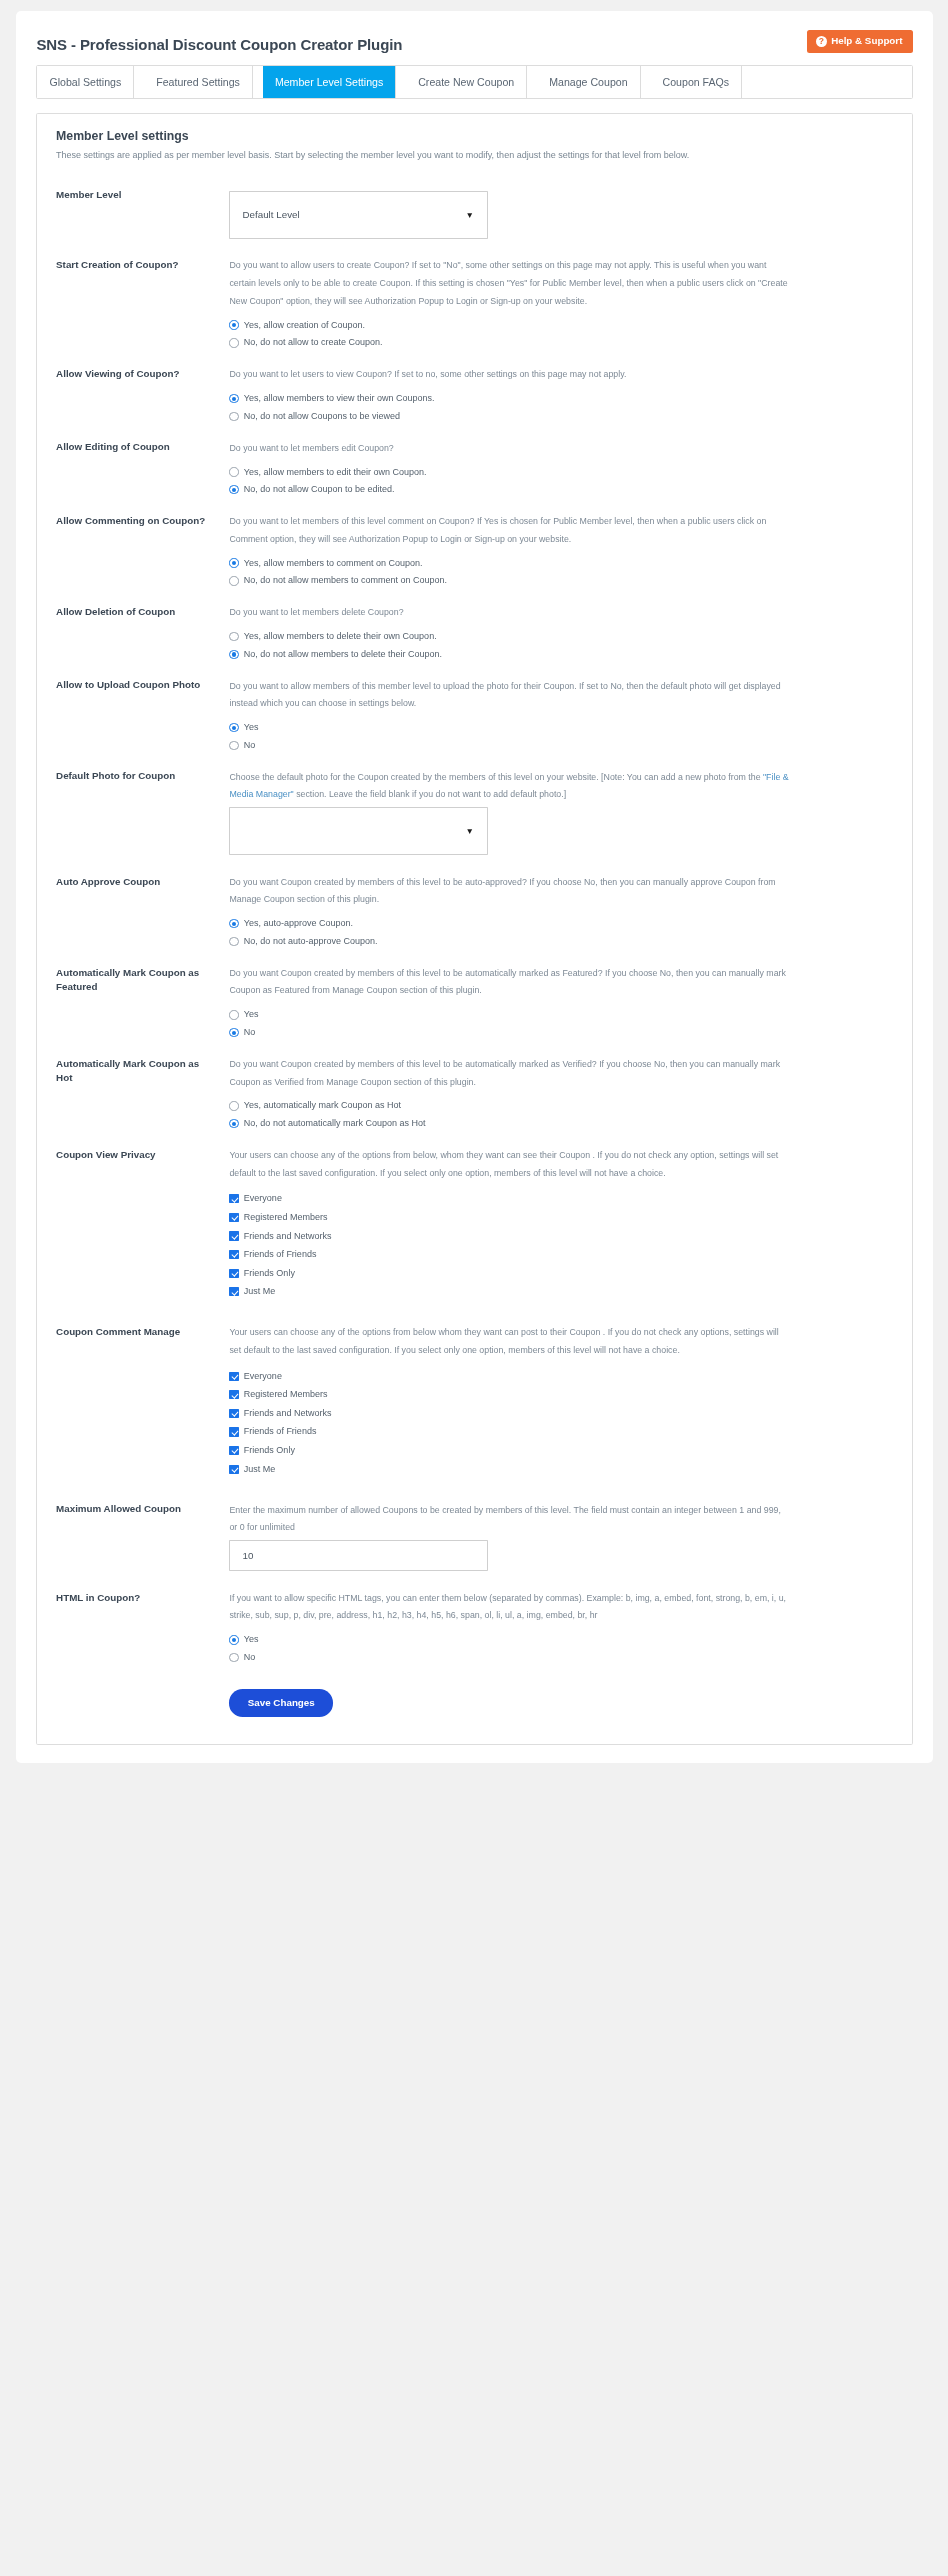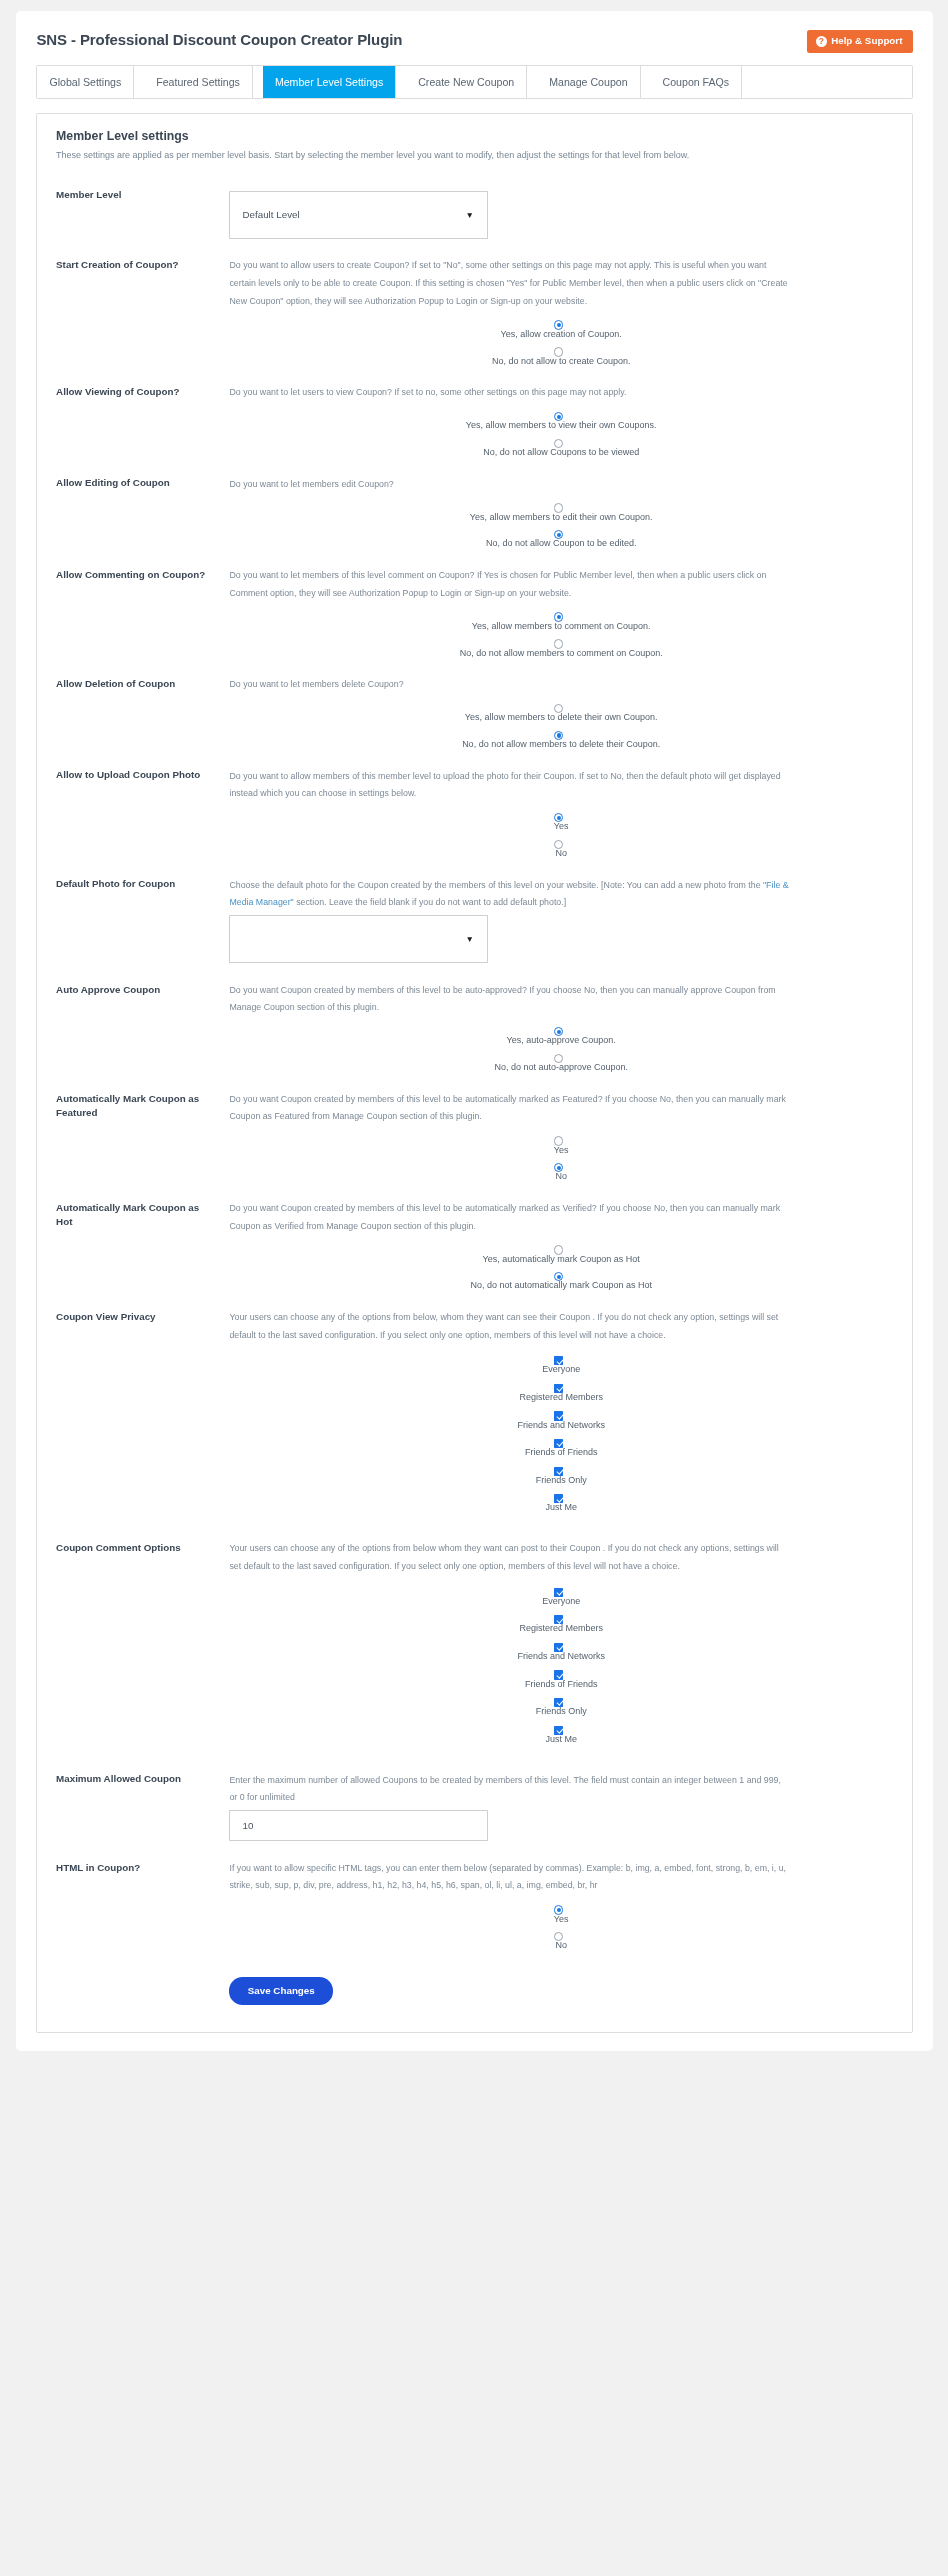--- a/index.html
+++ b/index.html
@@ -22,21 +22,21 @@
   .card {
     background: #ffffff;
     border-radius: 5.1px;
     padding: 15.3px 20.4px 18.7px 20.4px;
     position: relative;
   }
 
   
   .header-row {
     display: flex;
-    align-items: flex-start;
+    align-items: flex-end;
     justify-content: space-between;
     padding: 3.4px 0 0 0;
   }
   .plugin-title {
     font-size: 15px;
     font-weight: bold;
     color: #3b4754;
     letter-spacing: -0.1px;
     margin: 0;
     padding-top: 1.7px;
@@ -190,21 +190,20 @@
 
   .opts { margin-top: 10.2px; }
   .opt-row {
     display: flex;
     align-items: center;
     margin-bottom: 8.5px;
     font-size: 9px;
     color: #55616d;
     cursor: pointer;
     line-height: 1;
-    flex-direction: column;
   }
   .opt-row:last-child { margin-bottom: 0; }
 
   .radio {
     width: 9.3px; height: 9.3px;
     border-radius: 50%;
     border: 0.8px solid #9aa3ad;
     background: #fff;
     margin-right: 5.1px;
     flex: 0 0 9.3px;
@@ -491,21 +490,21 @@
             </label>
             <label class="opt-row">
               <span class="checkbox checked"></span>
               <span>Just Me</span>
             </label>
           </div>
         </div>
       </div>
 
       <div class="field">
-        <div class="field-label">Coupon Comment Options</div>
+        <div class="field-label">Coupon Comment Manage</div>
         <div class="field-body">
           <p class="desc">Your users can choose any of the options from below whom they want can post to their Coupon . If you do not check any options, settings will set default to the last saved configuration. If you select only one option, members of this level will not have a choice.</p>
           <div class="cb-list">
             <label class="opt-row">
               <span class="checkbox checked"></span>
               <span>Everyone</span>
             </label>
             <label class="opt-row">
               <span class="checkbox checked"></span>
               <span>Registered Members</span>

